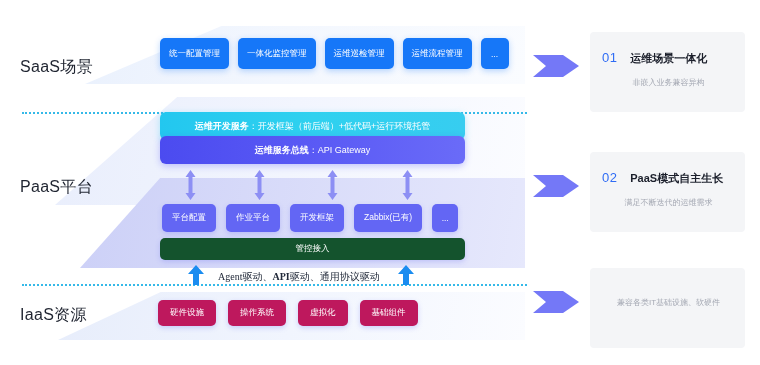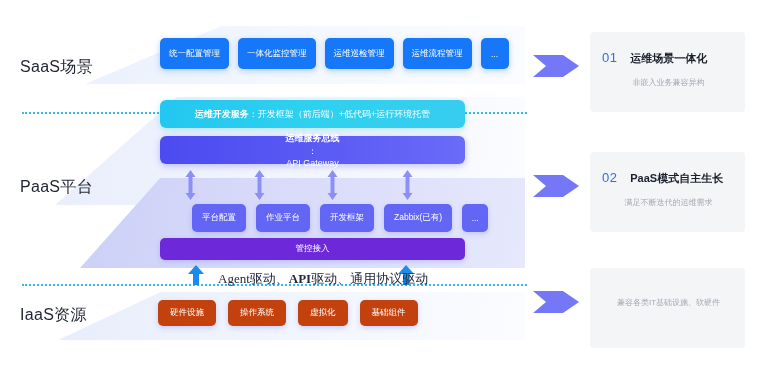--- a/index.html
+++ b/index.html
@@ -61,80 +61,80 @@
     position: relative; height: 31px; padding: 0 9px;
     background: #1677f8;
     box-shadow: 0 2px 6px rgba(22,119,248,.30);
     display: flex; align-items: center; justify-content: center;
     color: #fff; font-size: 8.5px; border-radius: 5px; white-space: nowrap;
   }
   .saas-row .pill-s.ellipsis { width: 28px; padding: 0; }
 
   
   .dev-bar {
-    position: absolute; left: 160px; top: 100px; width: 305px; height: 28px;
+    position: absolute; left: 160px; top: 112px; width: 305px; height: 28px;
     border-radius: 6px;
     background: linear-gradient(90deg,#23c7ef 0%, #2fd1ef 50%, #37cdf0 100%);
     display: flex; align-items: center; justify-content: center;
     box-shadow: 0 2px 7px rgba(47,200,239,.35);
     color:#fff; font-size: 9px; white-space: nowrap;
   }
   .dev-bar b { font-weight: 700; }
 
   
   .bus-bar {
     position: absolute; left: 160px; top: 136px; width: 305px; height: 28px;
     border-radius: 6px;
     background: linear-gradient(90deg,#4b4bf0 0%, #5b5bf5 55%, #6a6bf8 100%);
     display: flex; align-items: center; justify-content: center;
     box-shadow: 0 2px 7px rgba(80,80,245,.32);
-    color:#fff; font-size: 9px; white-space: nowrap; flex-direction: column;
+    color:#fff; font-size: 9px; white-space: nowrap;
   }
   .bus-bar b { font-weight: 700; }
 
   
   .dbl-arrow { position: absolute; width: 11px; height: 30px; top: 170px; }
   .dbl-arrow svg { display:block; }
 
   
   .paas-row { position: absolute; left: 162px; top: 204px;
-              display: flex; gap: 10px; margin-left: 30px; }
+              display: flex; gap: 10px; }
   .paas-row .pill-p {
     position: relative; height: 28px; padding: 0 10px;
     background: #6366f4; border-radius: 5px;
     display: flex; align-items: center; justify-content: center;
     color: #fff; font-size: 8.5px; white-space: nowrap;
     box-shadow: 0 2px 5px rgba(99,102,244,.25);
   }
   .paas-row .pill-p.ellipsis { width: 26px; padding: 0; }
 
   
   .access-bar {
     position: absolute; left: 160px; top: 238px; width: 305px; height: 22px;
-    border-radius: 5px; background: #6d28d9;
+    border-radius: 5px; background: #14532d;
     display: flex; align-items: center; justify-content: center;
     color: #fff; font-size: 8.5px;
     box-shadow: 0 2px 5px rgba(99,102,244,.25);
   }
 
   
   .drive-text {
     position: absolute; left: 218px; top: 270px; width: 170px;
-    text-align: left; font-size: 13px; color: #222a3a;
+    text-align: left; font-size: 10px; color: #222a3a;
     font-family: "Liberation Serif", serif; white-space: nowrap;
   }
   .drive-text b { font-weight: 700; }
   .up-arrow { position: absolute; top: 265px; width: 16px; height: 20px; }
 
   
   .iaas-row { position: absolute; left: 158px; top: 300px;
               display: flex; gap: 12px; }
   .iaas-row .pill-i {
     position: relative; height: 26px; padding: 0 12px;
-    background: #c2410c; border-radius: 5px;
+    background: #be185d; border-radius: 5px;
     display: flex; align-items: center; justify-content: center;
     color: #fff; font-size: 8.5px; white-space: nowrap;
     box-shadow: 0 2px 5px rgba(92,94,242,.25);
   }
 
   
   .chev { position: absolute; width: 46px; height: 26px; }
   .chev svg { display: block; }
 
   .card {

